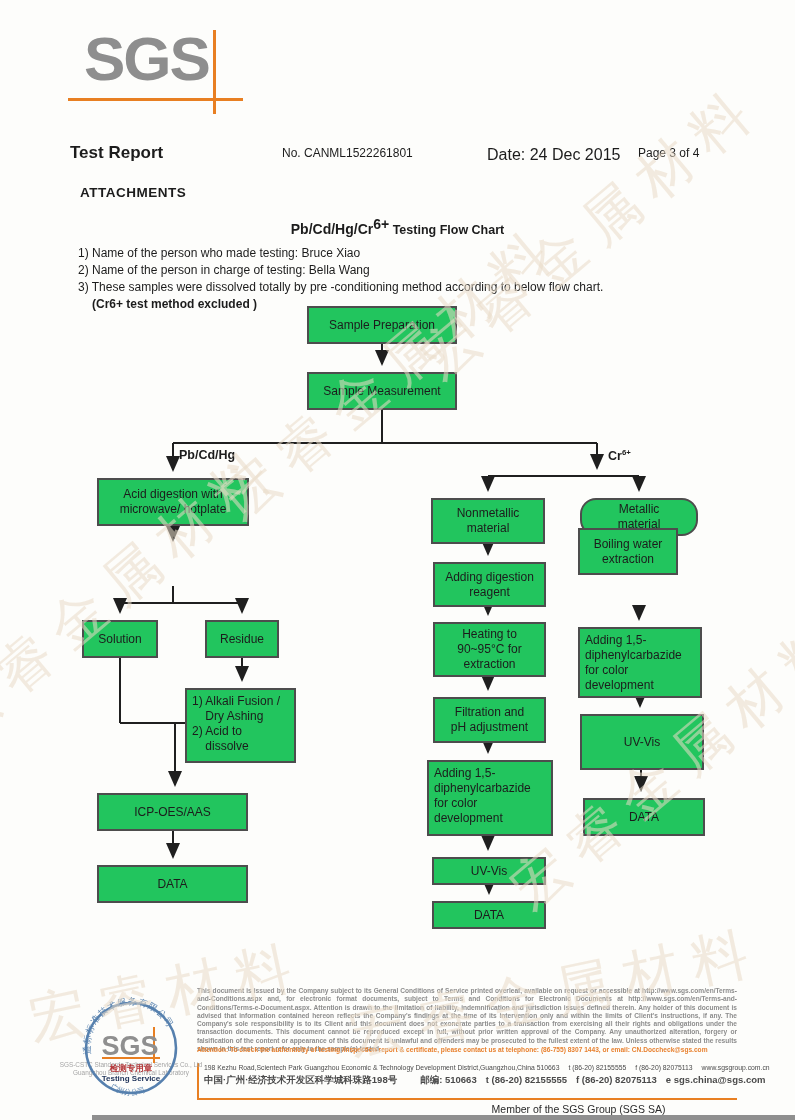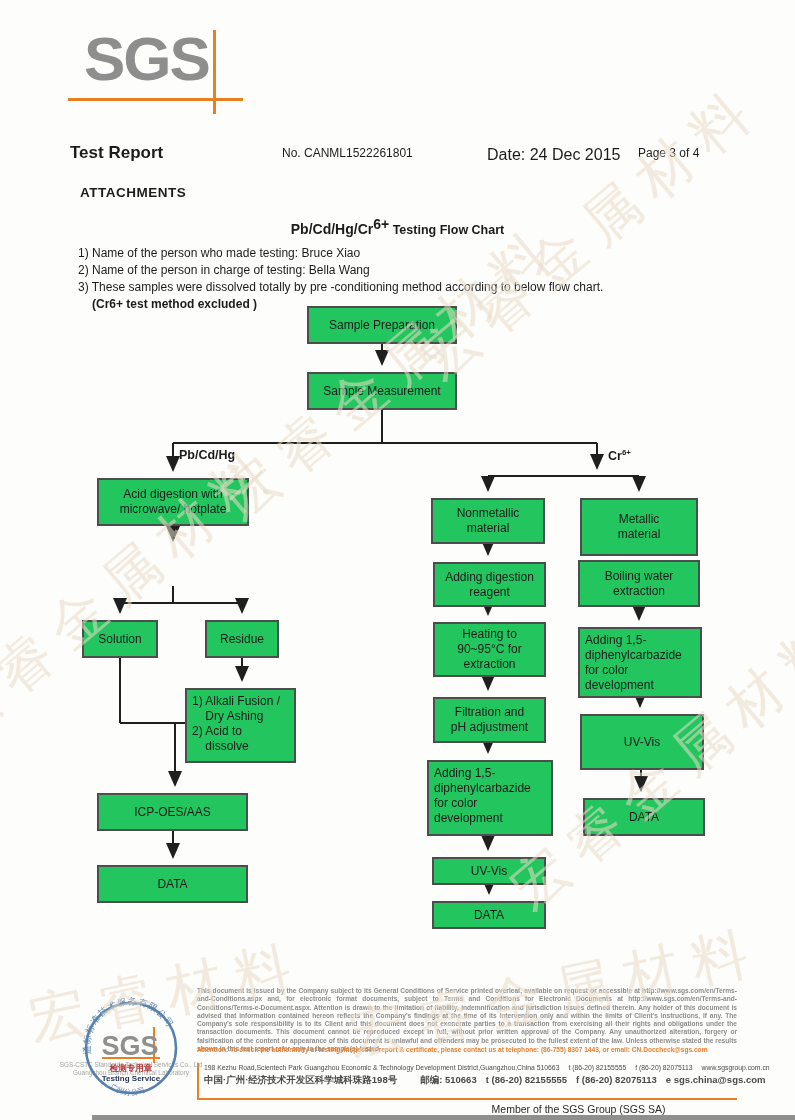--- a/index.html
+++ b/index.html
@@ -131,36 +131,36 @@
   <div class="fc-box" style="left:82px;top:620px;width:76px;height:38px;text-align:center;">Solution</div>
   <div class="fc-box" style="left:205px;top:620px;width:74px;height:38px;">Residue</div>
   <div class="fc-box left" style="left:185px;top:688px;width:111px;height:75px;">1) Alkali Fusion /
     Dry Ashing
 2) Acid to
     dissolve</div>
   <div class="fc-box" style="left:97px;top:793px;width:151px;height:38px;">ICP-OES/AAS</div>
   <div class="fc-box" style="left:97px;top:865px;width:151px;height:38px;">DATA</div>
   <div class="fc-box" style="left:431px;top:498px;width:114px;height:46px;">Nonmetallic
 material</div>
-  <div class="fc-box" style="left:580px;top:498px;width:118px;height:58px;">Metallic
+  <div class="fc-box" style="left:580px;top:498px;width:118px;height:38px;border-radius:16px;">Metallic
 material</div>
   <div class="fc-box" style="left:433px;top:562px;width:113px;height:45px;">Adding digestion
 reagent</div>
   <div class="fc-box" style="left:433px;top:622px;width:113px;height:55px;">Heating to
 90~95°C  for
 extraction</div>
   <div class="fc-box" style="left:433px;top:697px;width:113px;height:46px;">Filtration and
 pH adjustment</div>
   <div class="fc-box left" style="left:427px;top:760px;width:126px;height:76px;">Adding 1,5-
 diphenylcarbazide
 for color
 development</div>
   <div class="fc-box" style="left:432px;top:857px;width:114px;height:28px;">UV-Vis</div>
   <div class="fc-box" style="left:432px;top:901px;width:114px;height:28px;">DATA</div>
-  <div class="fc-box" style="left:578px;top:560px;width:122px;height:47px;text-align:center;">Boiling water
+  <div class="fc-box" style="left:578px;top:528px;width:100px;height:47px;text-align:center;">Boiling water
 extraction</div>
   <div class="fc-box left" style="left:578px;top:627px;width:124px;height:71px;">Adding 1,5-
 diphenylcarbazide
 for color
 development</div>
   <div class="fc-box" style="left:580px;top:714px;width:124px;height:56px;">UV-Vis</div>
   <div class="fc-box" style="left:583px;top:798px;width:122px;height:38px;">DATA</div>
 
   <div class="abs legal">This document is issued by the Company subject to its General Conditions of Service printed overleaf, available on request or accessible at http://www.sgs.com/en/Terms-and-Conditions.aspx and, for electronic format documents, subject to Terms and Conditions for Electronic Documents at http://www.sgs.com/en/Terms-and-Conditions/Terms-e-Document.aspx. Attention is drawn to the limitation of liability, indemnification and jurisdiction issues defined therein. Any holder of this document is advised that information contained hereon reflects the Company's findings at the time of its intervention only and within the limits of Client's instructions, if any. The Company's sole responsibility is to its Client and this document does not exonerate parties to a transaction from exercising all their rights and obligations under the transaction documents. This document cannot be reproduced except in full, without prior written approval of the Company. Any unauthorized alteration, forgery or falsification of the content or appearance of this document is unlawful and offenders may be prosecuted to the fullest extent of the law. Unless otherwise stated the results shown in this test report refer only to the sample(s) tested.</div>
   <div class="abs attention">Attention: To check the authenticity of testing /inspection report &amp; certificate, please contact us at telephone: (86-755) 8307 1443, or email: CN.Doccheck@sgs.com</div>

